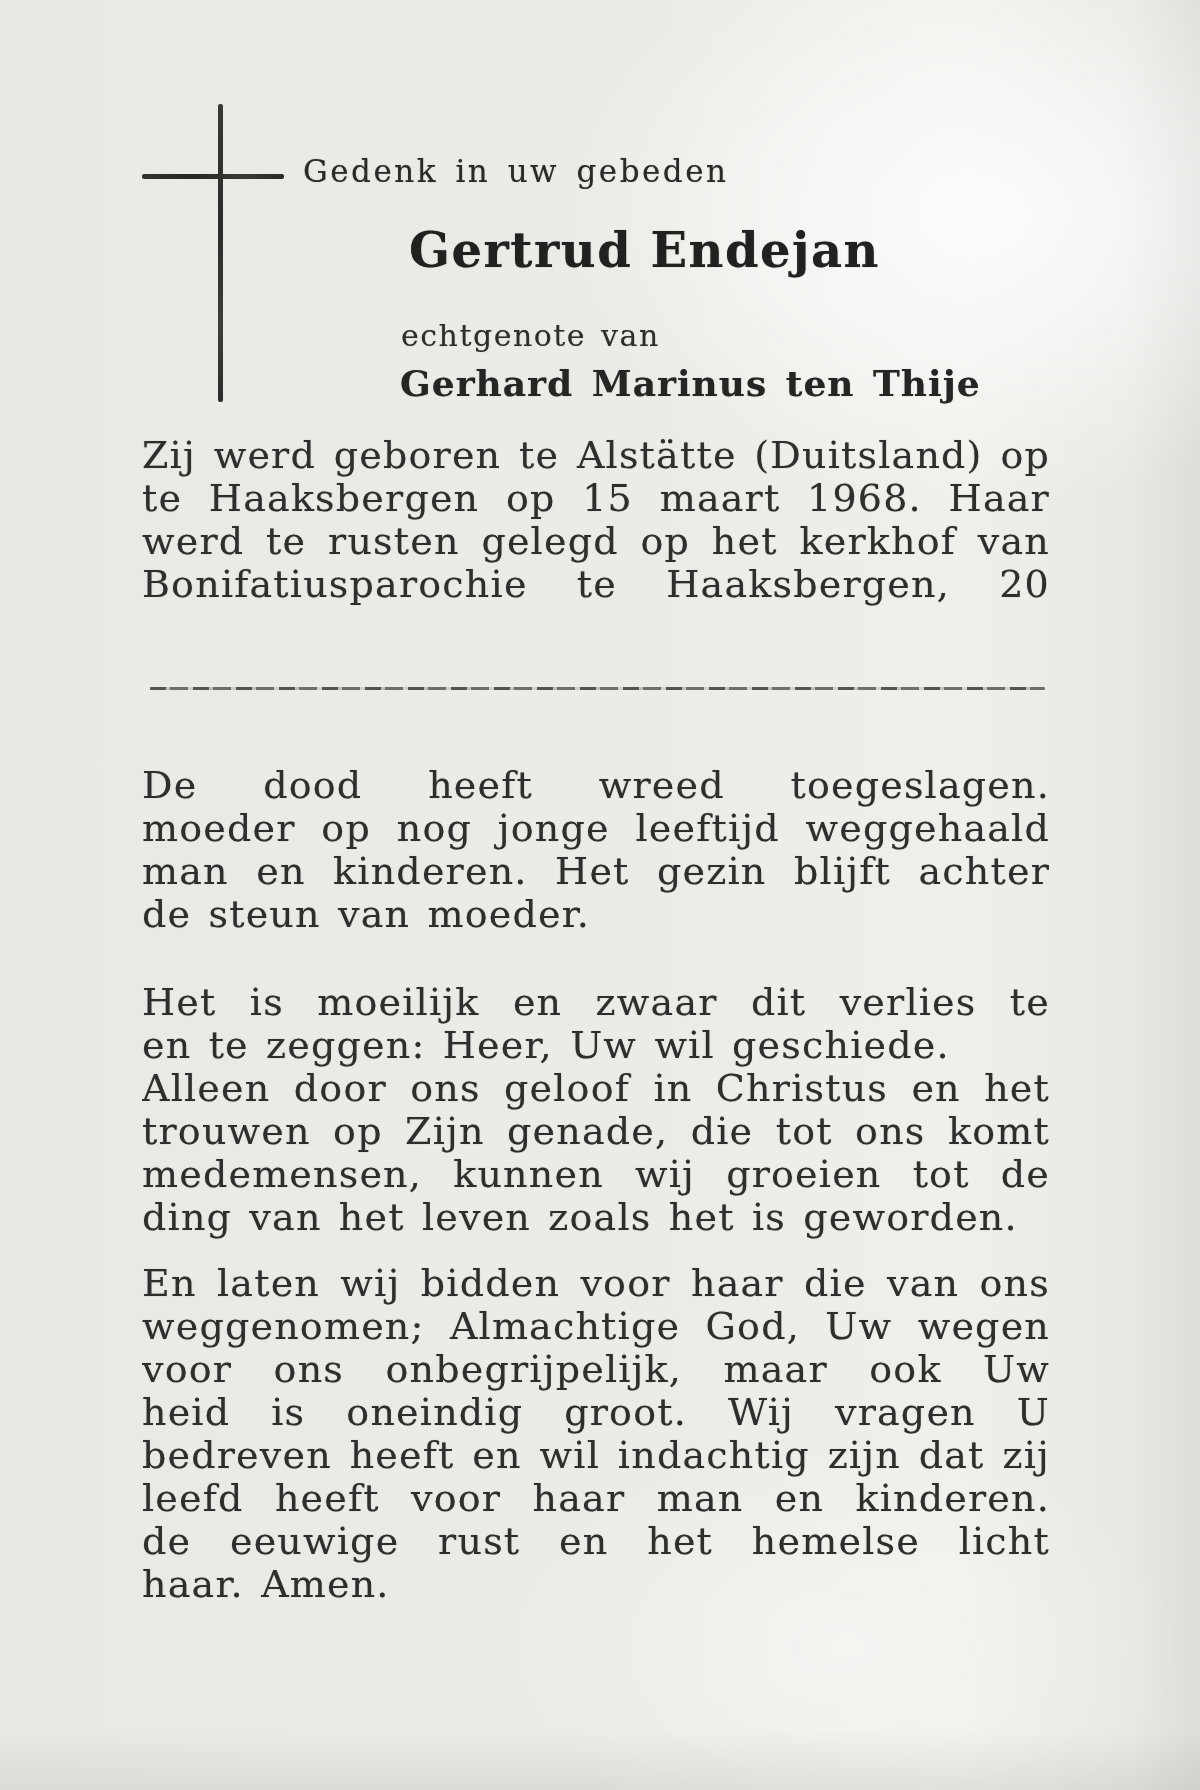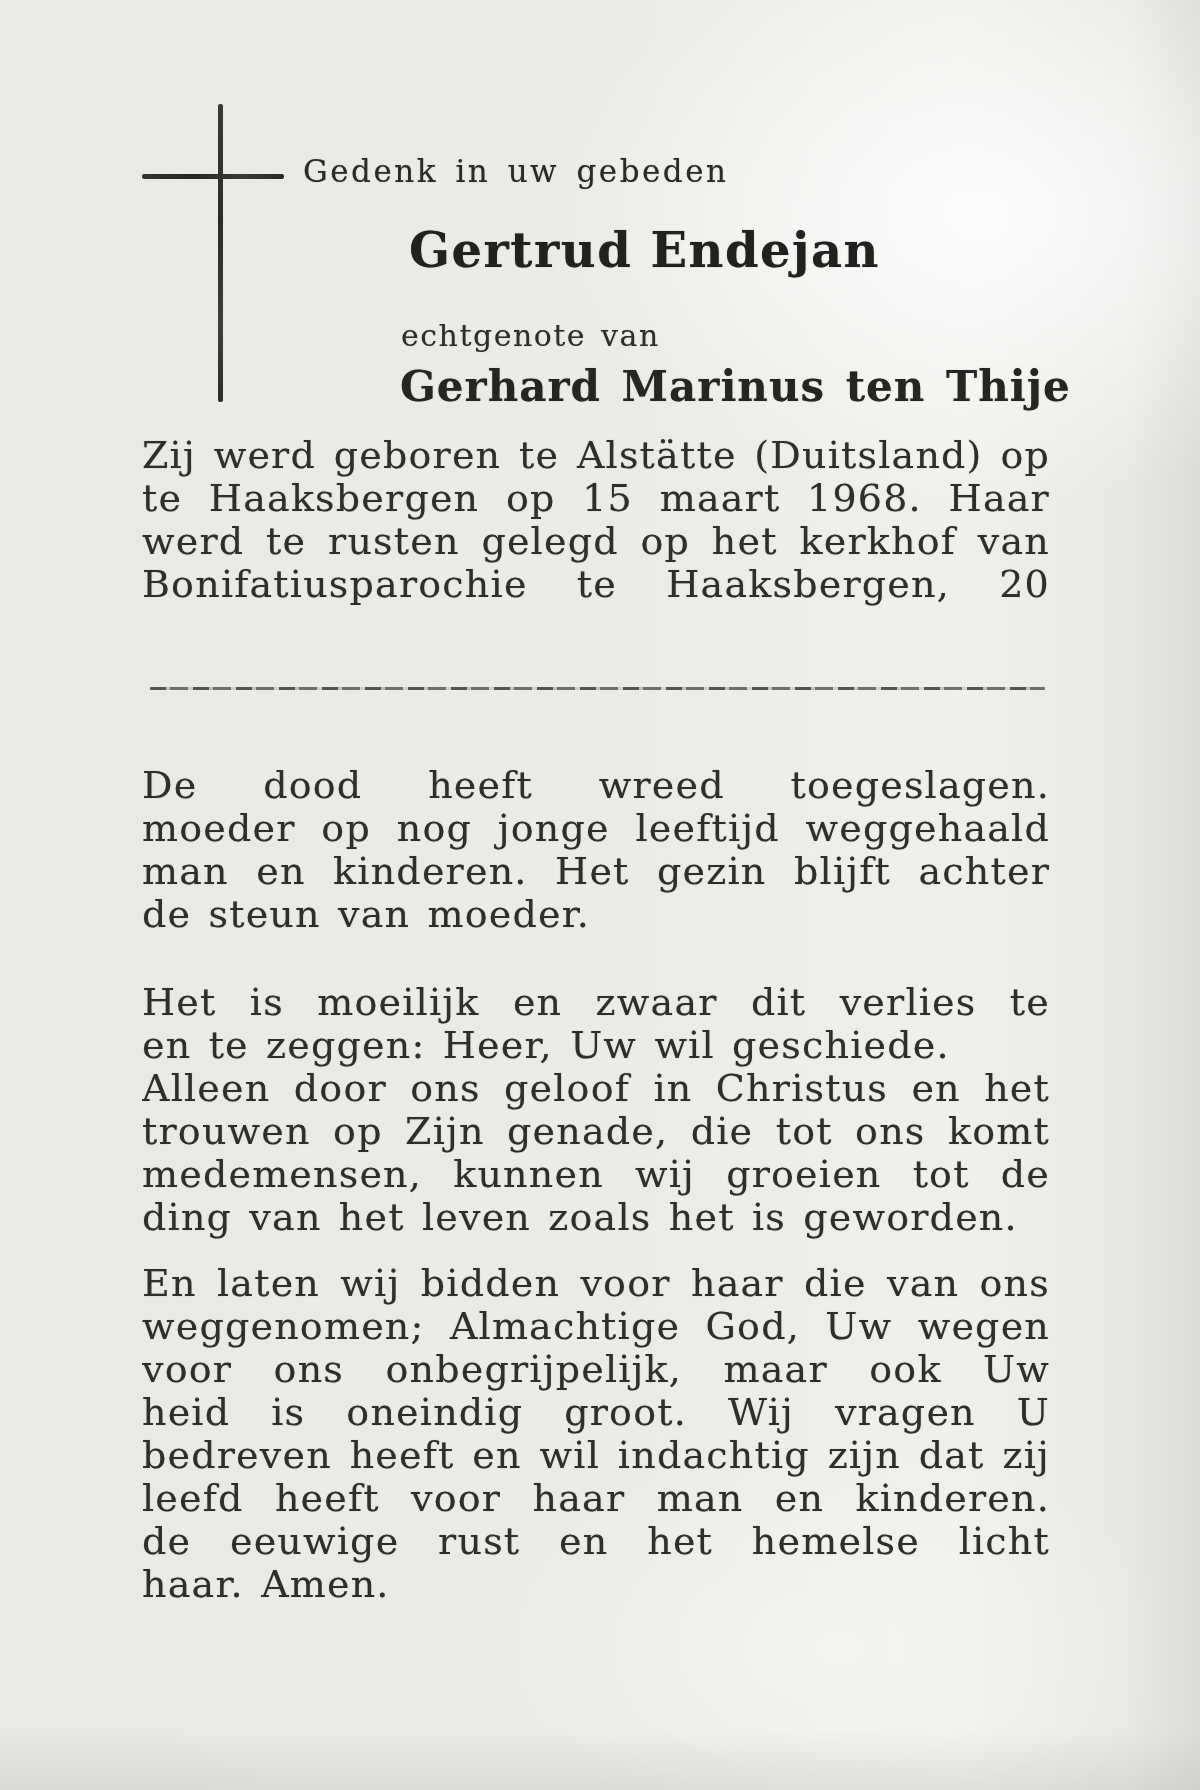--- a/index.html
+++ b/index.html
@@ -72,21 +72,21 @@
     letter-spacing: 1.5px;
     word-spacing: 4px;
     color: #2e2d2b;
     text-shadow: 0 0 1px rgba(50,50,48,0.4);
     white-space: nowrap;
   }
 
   .spouse-name {
     position: absolute;
     left: 400px; top: 362px;
-    font-size: 42px;
+    font-size: 36px;
     font-weight: bold;
     letter-spacing: 1px;
     word-spacing: 5px;
     color: #262523;
     text-shadow: 0 0 1px rgba(40,40,38,0.45);
     white-space: nowrap;
   }
 
   .para {
     position: absolute;

